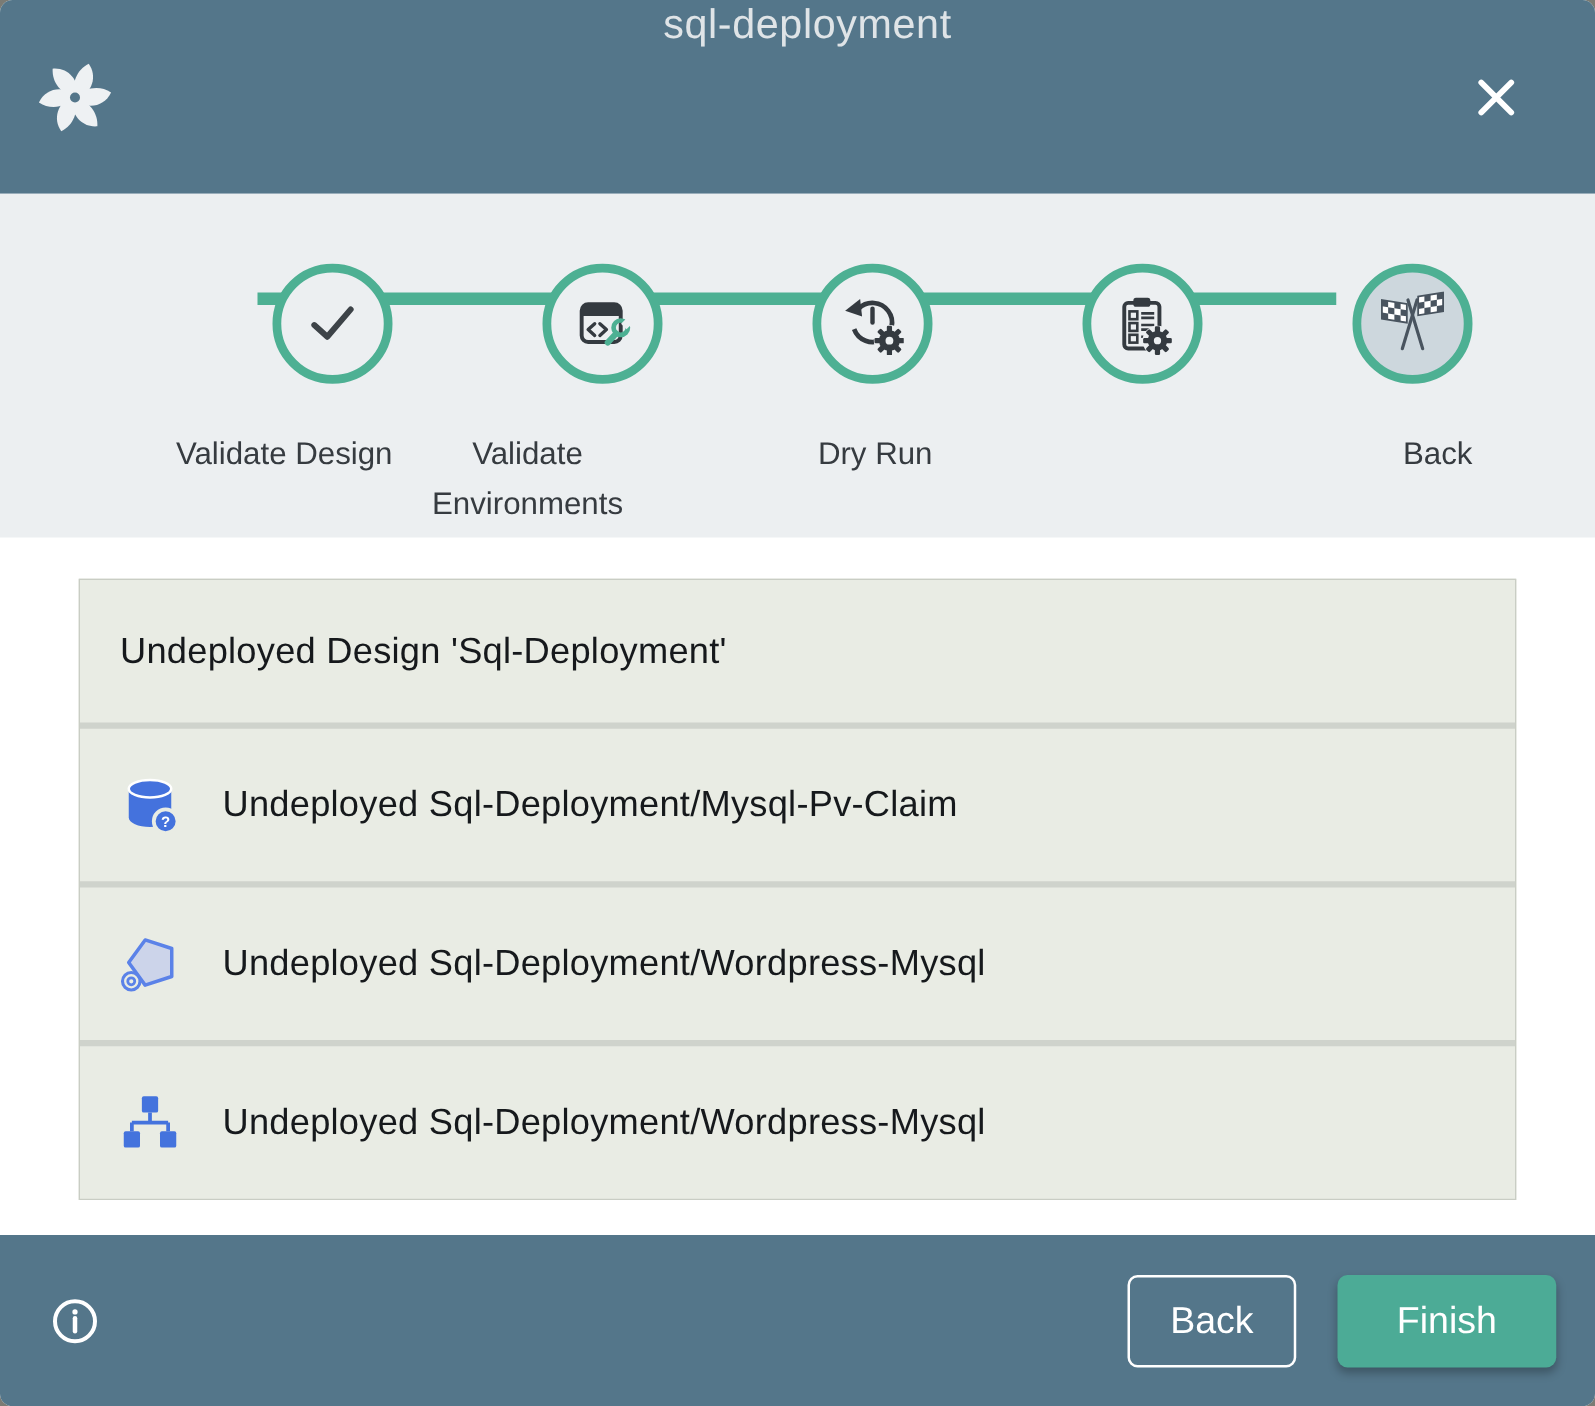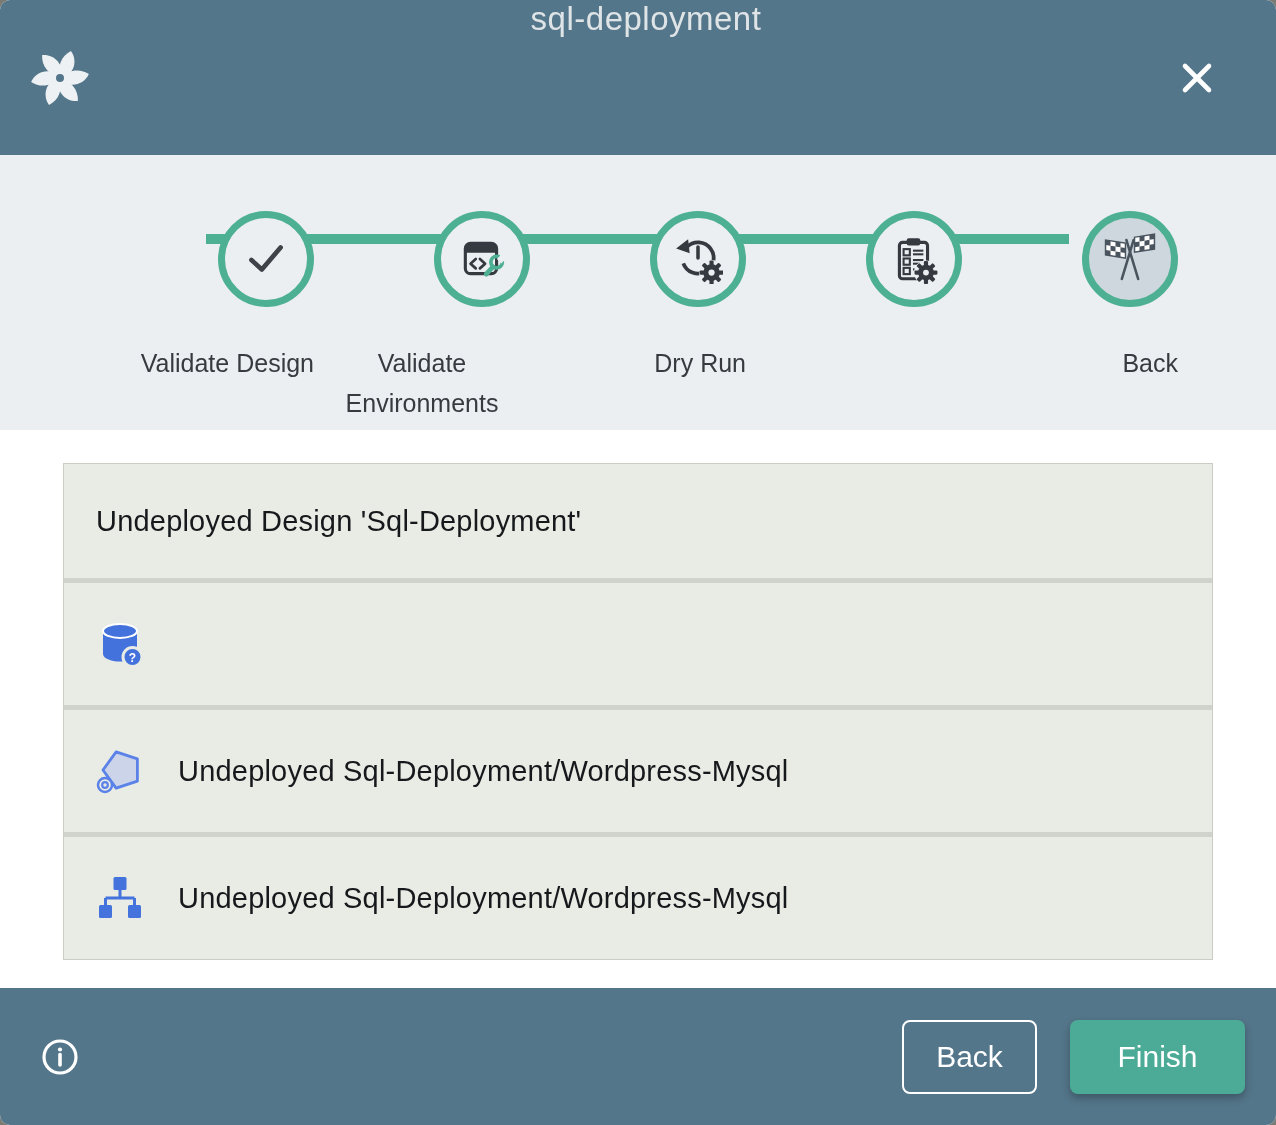--- a/index.html
+++ b/index.html
@@ -269,20 +269,21 @@
         </div>
         <div class="msg-row">
           <span class="msg-icon">
   <svg viewBox="0 0 48 48">
     <path d="M7 11 v23 c0 4.2 7.6 7.6 17 7.6 s17 -3.4 17 -7.6 V11 z" fill="#4472dd"></path>
     <ellipse cx="24" cy="11" rx="17" ry="7" fill="#4472dd" stroke="#ffffff" stroke-width="2"></ellipse>
     <circle cx="36.5" cy="37" r="9.5" fill="#4472dd" stroke="#e9ece4" stroke-width="3"></circle>
     <text x="36.5" y="41.5" font-size="12" font-weight="bold" fill="#ffffff" text-anchor="middle" font-family="Liberation Sans, sans-serif">?</text>
   </svg>
 </span>
+          <span class="msg-text">Undeployed Sql-Deployment/Mysql-Pv-Claim</span>
         </div>
         <div class="msg-row">
           <span class="msg-icon">
   <svg viewBox="0 0 48 48">
     <polygon points="26,4 44.1,17.1 37.2,38.4 14.8,38.4 7.9,17.1" transform="rotate(-18 26 23)" fill="#ccd4ea" stroke="#5b82e8" stroke-width="2.8" stroke-linejoin="round"></polygon>
     <circle cx="9" cy="38" r="7" fill="#e9ece4" stroke="#5b82e8" stroke-width="2.5"></circle>
     <circle cx="9" cy="38" r="2.8" fill="none" stroke="#5b82e8" stroke-width="2.2"></circle>
   </svg>
 </span>
           <span class="msg-text">Undeployed Sql-Deployment/Wordpress-Mysql</span>

